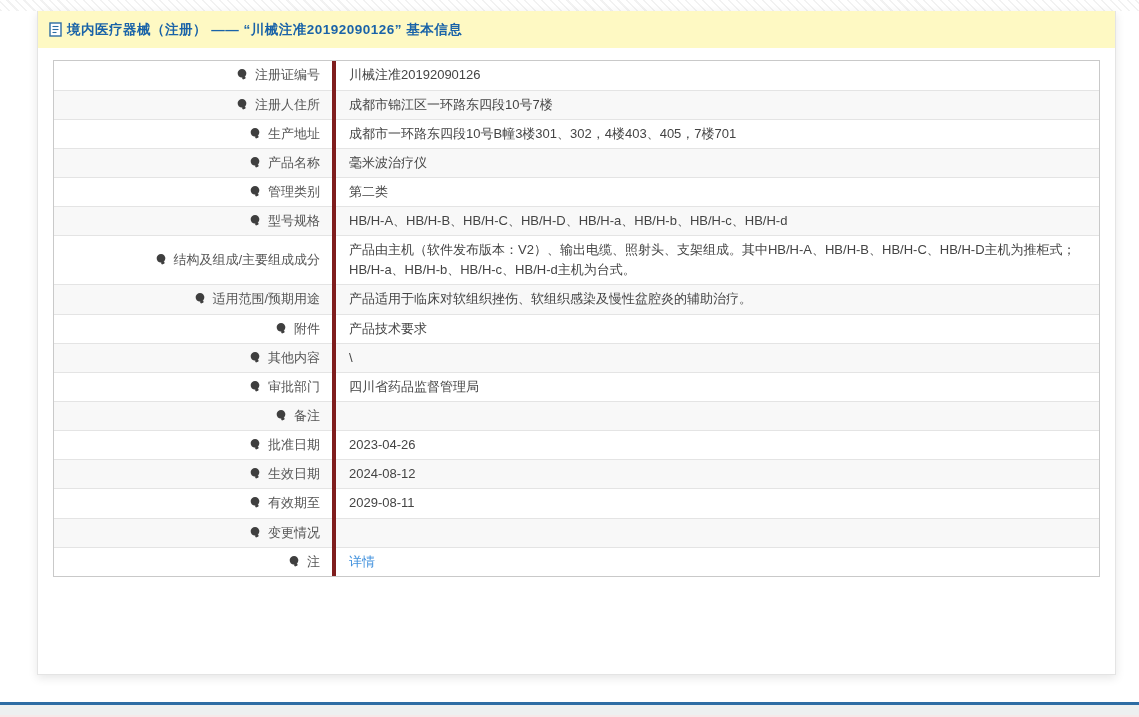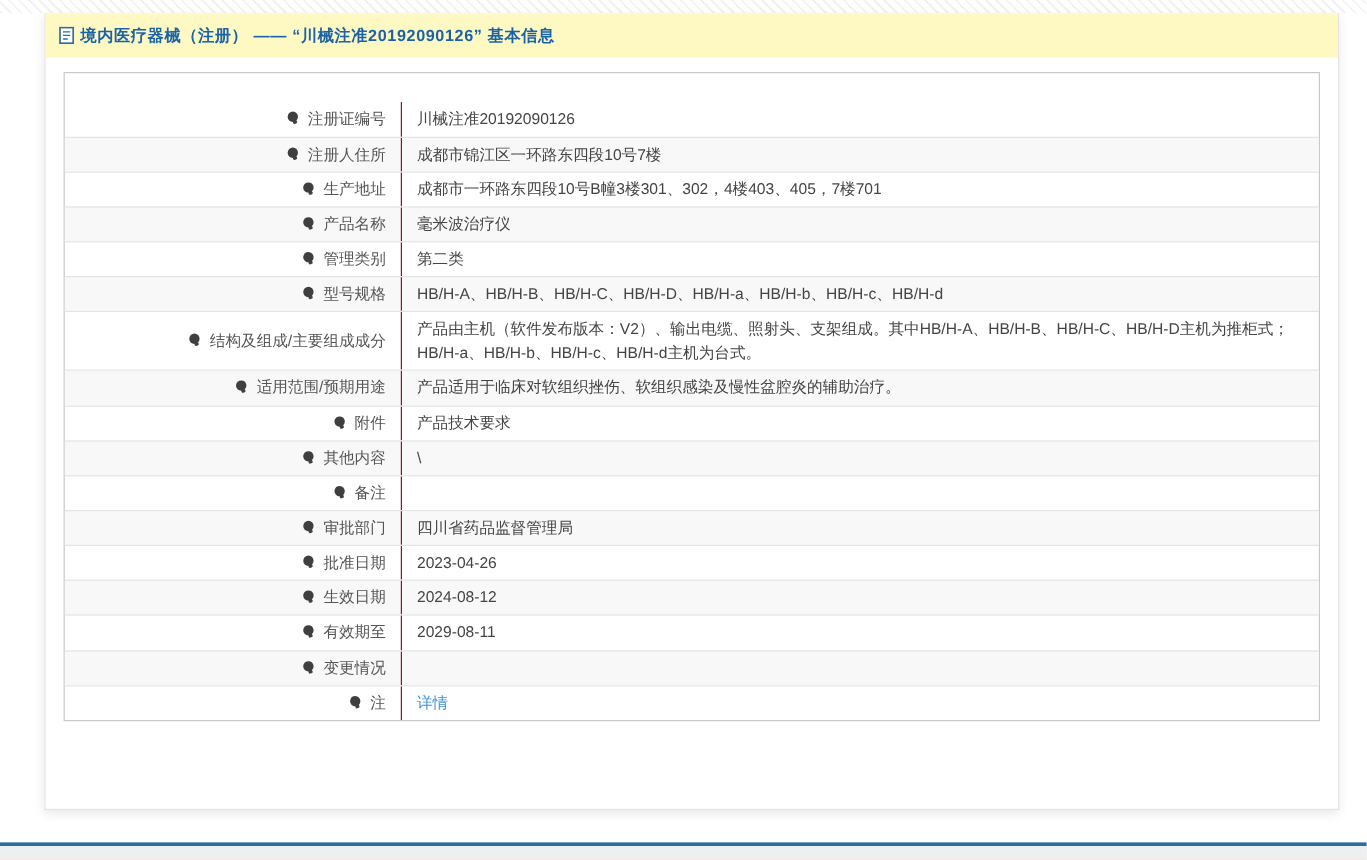--- a/index.html
+++ b/index.html
@@ -40,39 +40,38 @@
     letter-spacing: .5px;
   }
   .table-wrap {
     margin: 12px 15px 0 15px;
     border: 1px solid #c9c9c9;
   }
   table.info-table {
     width: 100%;
     border-collapse: collapse;
     table-layout: fixed;
-    margin-top: 24px;
   }
   table.info-table td {
     height: 29px;
     font-size: 13px;
     border-bottom: 1px solid #e4e4e4;
     vertical-align: middle;
     line-height: 1.55;
   }
   table.info-table tr:last-child td { border-bottom: none; }
   table.info-table tr:nth-child(even) { background: #f8f8f8; }
   td.label-cell {
     width: 280px;
     text-align: right;
     padding: 4px 12px 4px 6px;
     color: #555555;
   }
   td.value-cell {
-    border-left: 1px solid #7f1d1d;
+    border-left: 4px solid #7f1d1d;
     padding: 4px 14px 4px 13px;
     color: #444444;
   }
   .bulb { display: inline-flex; vertical-align: -2px; margin-right: 2px; }
   a.detail-link {
     color: #4191dd;
     text-decoration: none;
     cursor: pointer;
   }
   .footer-bar {
@@ -285,41 +284,41 @@
   <tr>
     <td class="label-cell">
       <span class="bulb" hidden="">
         <svg width="13" height="13" viewBox="0 0 13 13">
           <g transform="rotate(-22 6.5 6.5)" fill="#3f3f3f">
             <circle cx="6.5" cy="5.2" r="4.3"></circle>
             <rect x="4.8" y="8.8" width="3.4" height="2.6" rx="1"></rect>
           </g>
         </svg>
       </span>
+      <span class="label-text">审批部门</span>
+    </td>
+    <td class="value-cell">
+      <span class="value-text">四川省药品监督管理局</span>
+    </td>
+  </tr>
+
+  <tr>
+    <td class="label-cell">
+      <span class="bulb" hidden="">
+        <svg width="13" height="13" viewBox="0 0 13 13">
+          <g transform="rotate(-22 6.5 6.5)" fill="#3f3f3f">
+            <circle cx="6.5" cy="5.2" r="4.3"></circle>
+            <rect x="4.8" y="8.8" width="3.4" height="2.6" rx="1"></rect>
+          </g>
+        </svg>
+      </span>
       <span class="label-text">备注</span>
     </td>
     <td class="value-cell">
       <span class="value-text"></span>
-    </td>
-  </tr>
-
-  <tr>
-    <td class="label-cell">
-      <span class="bulb" hidden="">
-        <svg width="13" height="13" viewBox="0 0 13 13">
-          <g transform="rotate(-22 6.5 6.5)" fill="#3f3f3f">
-            <circle cx="6.5" cy="5.2" r="4.3"></circle>
-            <rect x="4.8" y="8.8" width="3.4" height="2.6" rx="1"></rect>
-          </g>
-        </svg>
-      </span>
-      <span class="label-text">审批部门</span>
-    </td>
-    <td class="value-cell">
-      <span class="value-text">四川省药品监督管理局</span>
     </td>
   </tr>
 
   <tr>
     <td class="label-cell">
       <span class="bulb" hidden="">
         <svg width="13" height="13" viewBox="0 0 13 13">
           <g transform="rotate(-22 6.5 6.5)" fill="#3f3f3f">
             <circle cx="6.5" cy="5.2" r="4.3"></circle>
             <rect x="4.8" y="8.8" width="3.4" height="2.6" rx="1"></rect>

